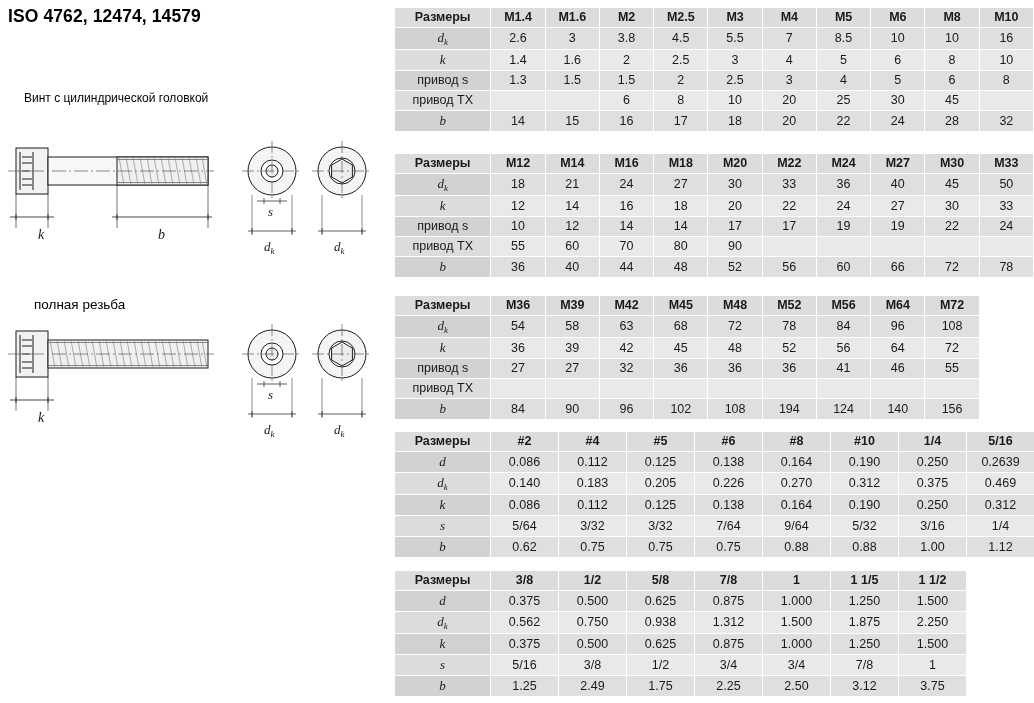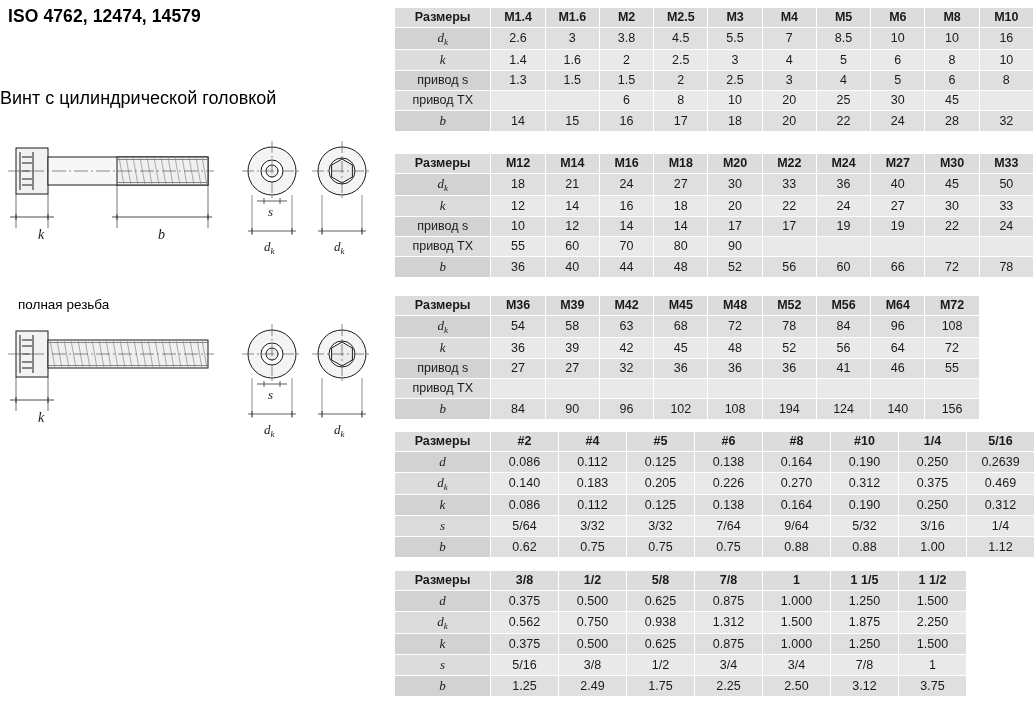--- a/index.html
+++ b/index.html
@@ -36,29 +36,29 @@
     width: 370px;
   }
   .title-line {
     font-size: 17.5px;
     font-weight: bold;
     line-height: 21px;
     letter-spacing: 0.1px;
   }
   .subtitle {
     position: absolute;
-    left: 0;
+    left: 24px;
     top: 88px;
-    font-size: 18px;
+    font-size: 12px;
     line-height: 20px;
     white-space: nowrap;
   }
   .fullthread-label {
     position: absolute;
-    left: 18px;
+    left: 34px;
     top: 297px;
     font-size: 13.5px;
   }
 
   .drawing {
     position: absolute;
   }
   .drawing-1 { left: 2px; top: 135px; }
   .drawing-2 { left: 2px; top: 318px; }
 

